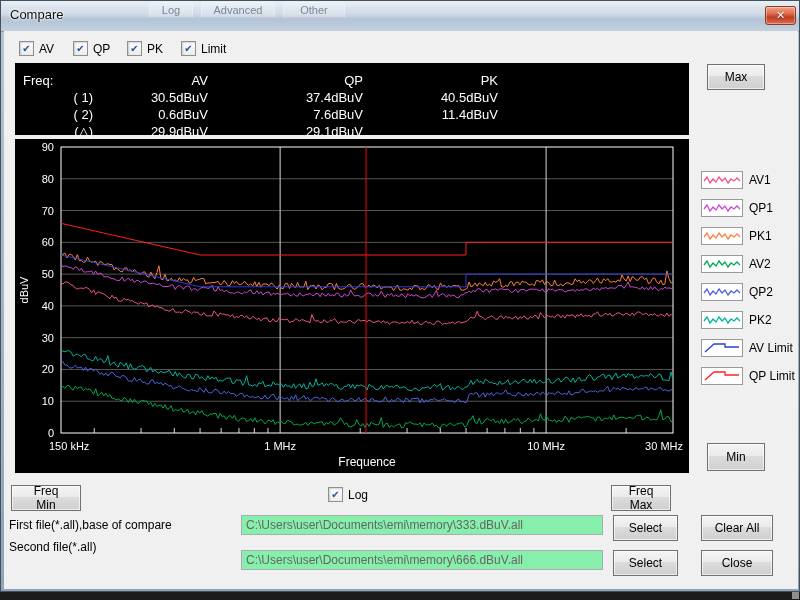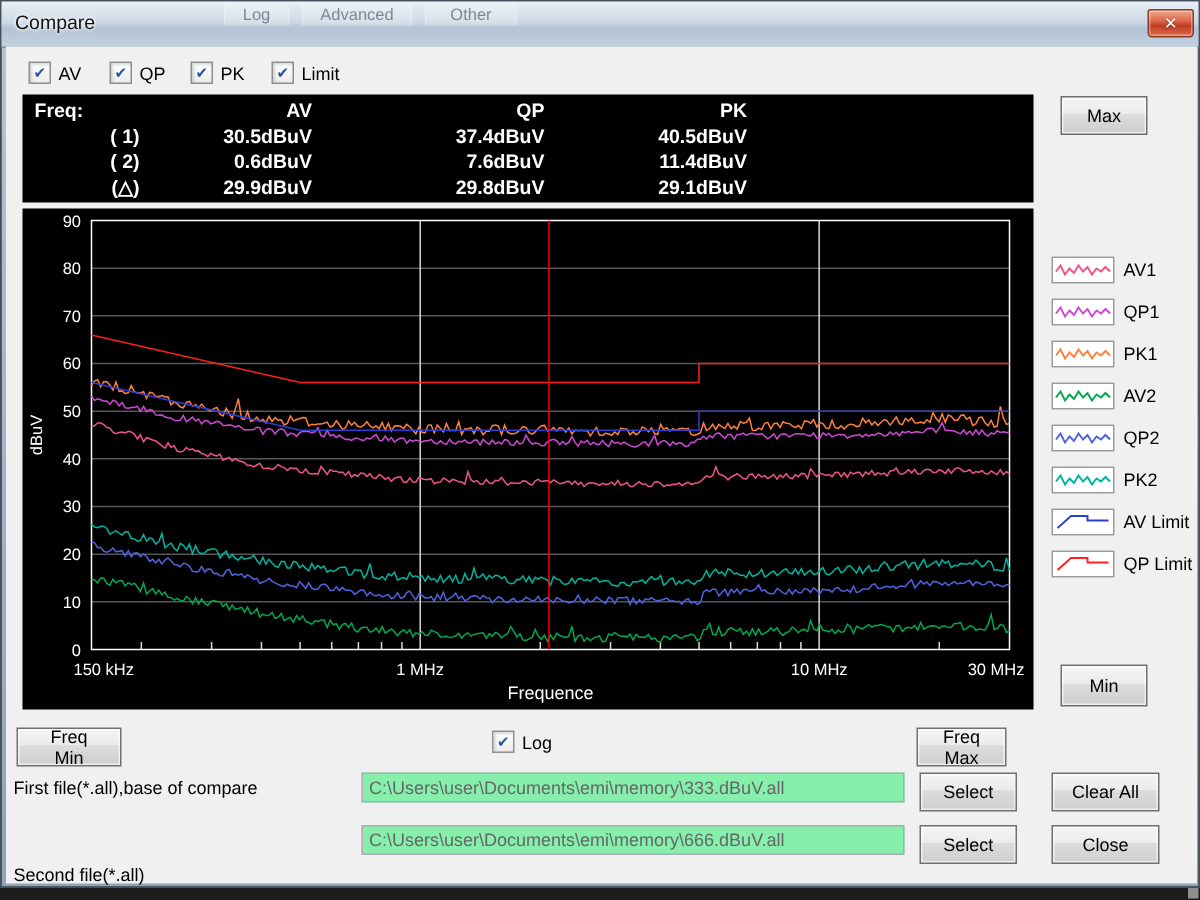--- a/index.html
+++ b/index.html
@@ -9,21 +9,21 @@
   .grip{position:absolute;left:792px;top:592px;width:7px;height:7px;background:#8f8f8f;}
   .dialog{position:absolute;left:0;top:0;width:800px;height:592px;background:linear-gradient(#b7c6d6,#8ea3b8);border:1px solid #44505c;box-sizing:border-box;}
   .titlebar{position:absolute;left:0;top:0;width:798px;height:30px;background:linear-gradient(#e9eff6,#cdd9e5 45%,#b4c4d6 60%,#c2d0de);border-bottom:1px solid #8096ab;}
   .title{position:absolute;left:9px;top:0;line-height:28px;font-size:13px;color:#111;text-shadow:0 0 3px #fff,0 0 3px #fff;}
   .ghost-tab{position:absolute;top:1px;height:15px;background:rgba(255,255,255,0.22);border:1px solid rgba(255,255,255,0.25);border-bottom:none;border-radius:3px 3px 0 0;color:rgba(40,55,75,0.55);font-size:11px;text-align:center;line-height:15px;box-sizing:border-box;}
   .close-btn{position:absolute;right:3px;top:5px;width:29px;height:17px;background:linear-gradient(#f0a68c,#dd6a4c 40%,#c03a22 60%,#d96f4e);border:1px solid #8e3a24;border-radius:2px 2px 3px 3px;color:#fff;font-size:11px;display:flex;align-items:center;justify-content:center;text-shadow:0 1px 1px rgba(0,0,0,.5);box-shadow:inset 0 0 0 1px rgba(255,255,255,.35);cursor:pointer;}
   .client{position:absolute;left:3px;top:30px;width:794px;height:558px;background:#f0f0f0;}
   .chk{position:absolute;display:inline-flex;align-items:center;gap:5px;font-size:12px;color:#000;cursor:pointer;}
   .chk .box{width:13px;height:13px;background:linear-gradient(#fff,#ececec);border:1px solid #8e8f8f;display:flex;align-items:center;justify-content:center;font-size:10px;color:#23539c;box-shadow:inset 1px 1px 2px rgba(0,0,0,.18);}
   .readout{position:absolute;left:11px;top:32px;width:674px;height:72px;background:#000;color:#fff;}
-  .ro-grid{display:grid;grid-template-columns:78px 115px 155px 135px 145px;grid-auto-rows:17px;padding-top:3px;font-size:13px;font-weight:bold;}
+  .ro-grid{display:grid;grid-template-columns:78px 115px 155px 135px 145px;grid-auto-rows:17px;padding-top:10px;font-size:13px;}
   .ro-cell{white-space:pre;}
   .ro-cell.l{text-align:left;padding-left:8px;}
   .ro-cell.r{text-align:right;}
   .btn{position:absolute;display:flex;align-items:center;justify-content:center;font-family:"Liberation Sans",sans-serif;font-size:12px;color:#000;border:1px solid #707070;border-radius:0;background:linear-gradient(#f4f4f4,#ebebeb 45%,#dcdcdc 46%,#cfcfcf);box-shadow:inset 0 0 0 1px rgba(255,255,255,.65);cursor:pointer;padding:12px;}
   .chart-panel{position:absolute;left:11px;top:108px;width:674px;height:334px;background:#000;}
   .legend{position:absolute;left:697px;top:140px;display:flex;flex-direction:column;gap:11px;}
   .legend-item{display:flex;align-items:center;gap:6px;height:17px;}
   .legend-icon{background:#fff;border:1px solid #9a9a9a;}
   .legend-label{font-size:12px;color:#000;white-space:nowrap;}
   .file-label{position:absolute;font-size:12px;color:#000;line-height:20px;white-space:nowrap;}
@@ -80,21 +80,20 @@
             <div class="ro-cell r">37.4dBuV</div>
             <div class="ro-cell r">40.5dBuV</div>
             <div class="ro-cell l"></div>
             <div class="ro-cell r">( 2)</div>
             <div class="ro-cell r">0.6dBuV</div>
             <div class="ro-cell r">7.6dBuV</div>
             <div class="ro-cell r">11.4dBuV</div>
             <div class="ro-cell l"></div>
             <div class="ro-cell r">(△)</div>
             <div class="ro-cell r">29.9dBuV</div>
-            <div class="ro-cell r">29.8dBuV</div>
             <div class="ro-cell r">29.1dBuV</div>
           </div>
       </div>
 
       <button class="btn" style="left:703px;top:33px;width:58px;height:20px">Max</button>
 
       <div class="chart-panel">
         <svg width="674" height="334" viewBox="0 0 674 334">
             <text x="39" y="298" fill="#fff" font-size="11" text-anchor="end" font-family="Liberation Sans, sans-serif">0</text>
             <line x1="46" x2="658" y1="262.22222222222223" y2="262.22222222222223" stroke="#575757" stroke-width="1"></line>
@@ -212,20 +211,20 @@
         <span>Log</span>
       </label>
 
       <button class="btn" style="left:607px;top:454px;width:60px;height:20px">Freq Max</button>
 
       <div class="file-label" style="left:5px;top:484px">First file(*.all),base of compare</div>
       <input class="tbx" style="left: 237px; top: 484px; width: 362px;" value="C:\Users\user\Documents\emi\memory\333.dBuV.all">
       <button class="btn" style="left:609px;top:484px;width:65px;height:20px">Select</button>
       <button class="btn" style="left:697px;top:484px;width:72px;height:20px">Clear All</button>
 
-      <div class="file-label" style="left:5px;top:542px">Second file(*.all)</div>
+      <div class="file-label" style="left:5px;top:506px">Second file(*.all)</div>
       <input class="tbx" style="left: 237px; top: 519px; width: 362px;" value="C:\Users\user\Documents\emi\memory\666.dBuV.all">
       <button class="btn" style="left:609px;top:519px;width:65px;height:20px">Select</button>
       <button class="btn" style="left:697px;top:519px;width:72px;height:20px">Close</button>
 
     </div>
   </div>
 </div>
 
 </body></html>

